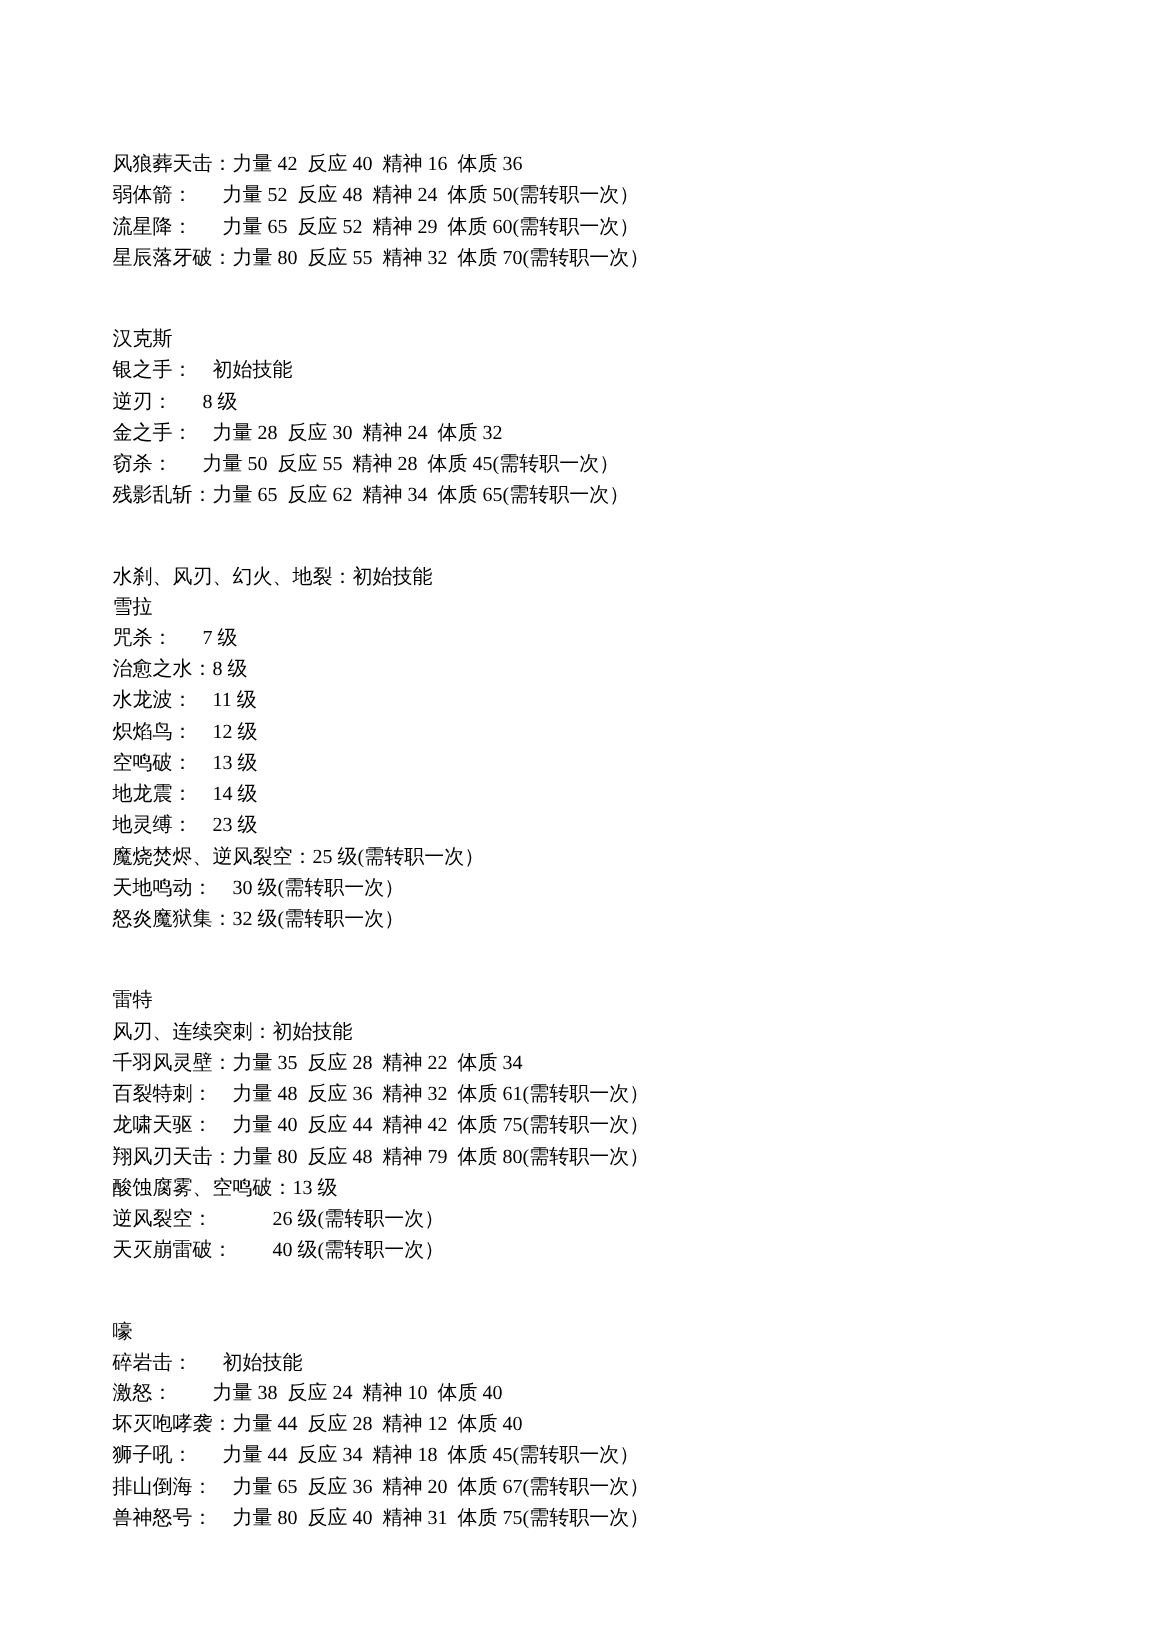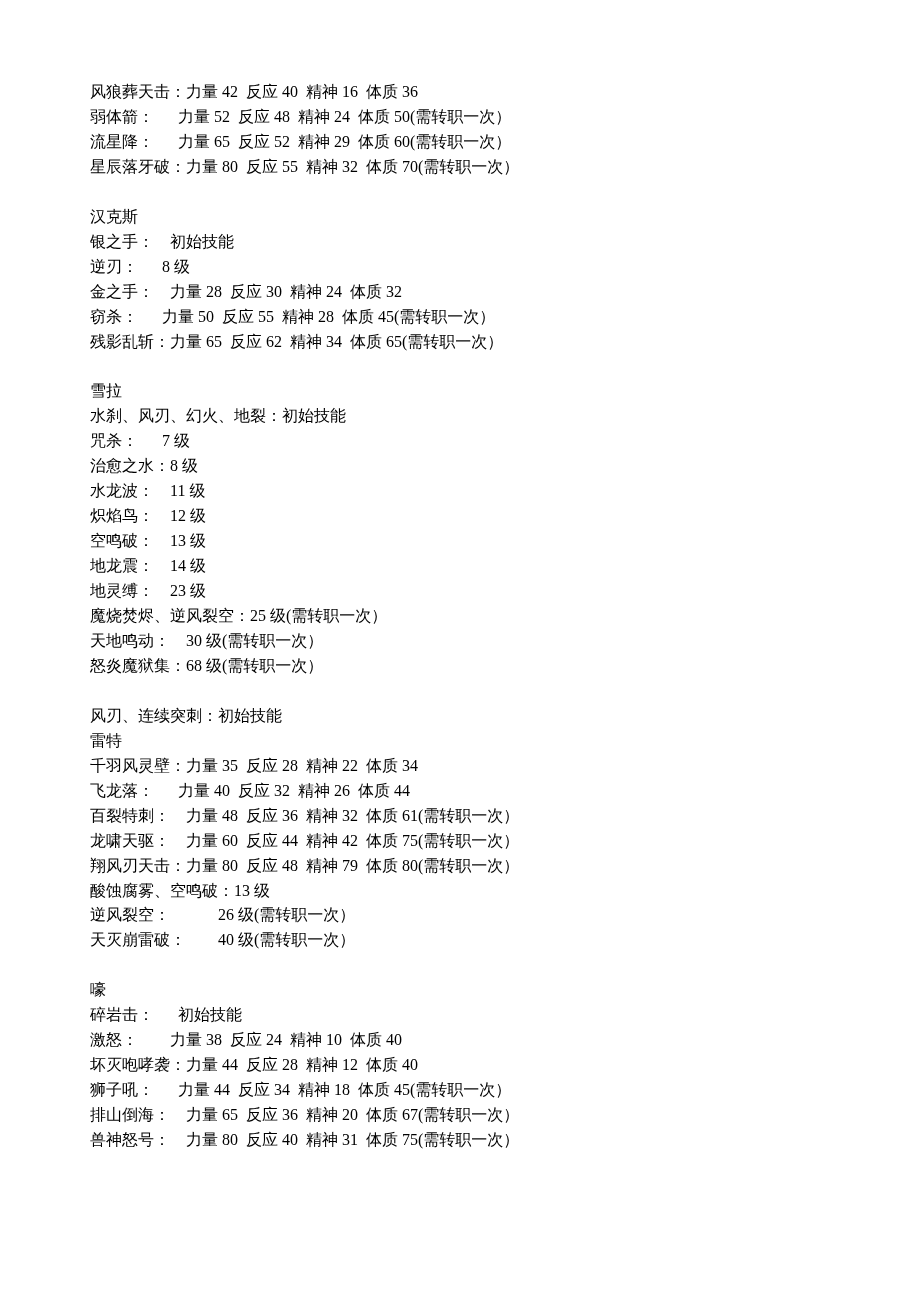--- a/index.html
+++ b/index.html
@@ -9,61 +9,60 @@
     width: 920px;
     font-family: "SimSun", "宋体", serif;
     font-size: 16px;
     line-height: 1.56;
     color: #000;
   }
   .page {
     padding: 80px 90px 80px 90px;
   }
   .line { white-space: pre; }
-  .block { margin-bottom: 1.56em; }
+  .block { margin-bottom: 1.56em; margin-top: 40px; }
 </style>
 </head>
 <body>
 
 <div class="page" id="page">
     <div class="block">
       <div class="line">风狼葬天击：力量 42  反应 40  精神 16  体质 36</div>
       <div class="line">弱体箭：      力量 52  反应 48  精神 24  体质 50(需转职一次）</div>
       <div class="line">流星降：      力量 65  反应 52  精神 29  体质 60(需转职一次）</div>
       <div class="line">星辰落牙破：力量 80  反应 55  精神 32  体质 70(需转职一次）</div>
     </div>
     <div class="block">
       <div class="line">汉克斯</div>
       <div class="line">银之手：    初始技能</div>
       <div class="line">逆刃：      8 级</div>
       <div class="line">金之手：    力量 28  反应 30  精神 24  体质 32</div>
       <div class="line">窃杀：      力量 50  反应 55  精神 28  体质 45(需转职一次）</div>
       <div class="line">残影乱斩：力量 65  反应 62  精神 34  体质 65(需转职一次）</div>
     </div>
     <div class="block">
+      <div class="line">水刹、风刃、幻火、地裂：初始技能</div>
       <div class="line">雪拉</div>
-      <div class="line">水刹、风刃、幻火、地裂：初始技能</div>
       <div class="line">咒杀：      7 级</div>
       <div class="line">治愈之水：8 级</div>
       <div class="line">水龙波：    11 级</div>
       <div class="line">炽焰鸟：    12 级</div>
       <div class="line">空鸣破：    13 级</div>
       <div class="line">地龙震：    14 级</div>
       <div class="line">地灵缚：    23 级</div>
       <div class="line">魔烧焚烬、逆风裂空：25 级(需转职一次）</div>
       <div class="line">天地鸣动：    30 级(需转职一次）</div>
-      <div class="line">怒炎魔狱集：68 级(需转职一次）</div>
+      <div class="line">怒炎魔狱集：32 级(需转职一次）</div>
     </div>
     <div class="block">
+      <div class="line">雷特</div>
       <div class="line">风刃、连续突刺：初始技能</div>
-      <div class="line">雷特</div>
       <div class="line">千羽风灵壁：力量 35  反应 28  精神 22  体质 34</div>
-      <div class="line">飞龙落：      力量 40  反应 32  精神 26  体质 44</div>
       <div class="line">百裂特刺：    力量 48  反应 36  精神 32  体质 61(需转职一次）</div>
-      <div class="line">龙啸天驱：    力量 60  反应 44  精神 42  体质 75(需转职一次）</div>
+      <div class="line">龙啸天驱：    力量 40  反应 44  精神 42  体质 75(需转职一次）</div>
       <div class="line">翔风刃天击：力量 80  反应 48  精神 79  体质 80(需转职一次）</div>
       <div class="line">酸蚀腐雾、空鸣破：13 级</div>
       <div class="line">逆风裂空：            26 级(需转职一次）</div>
       <div class="line">天灭崩雷破：        40 级(需转职一次）</div>
     </div>
     <div class="block">
       <div class="line">嚎</div>
       <div class="line">碎岩击：      初始技能</div>
       <div class="line">激怒：        力量 38  反应 24  精神 10  体质 40</div>
       <div class="line">坏灭咆哮袭：力量 44  反应 28  精神 12  体质 40</div>

